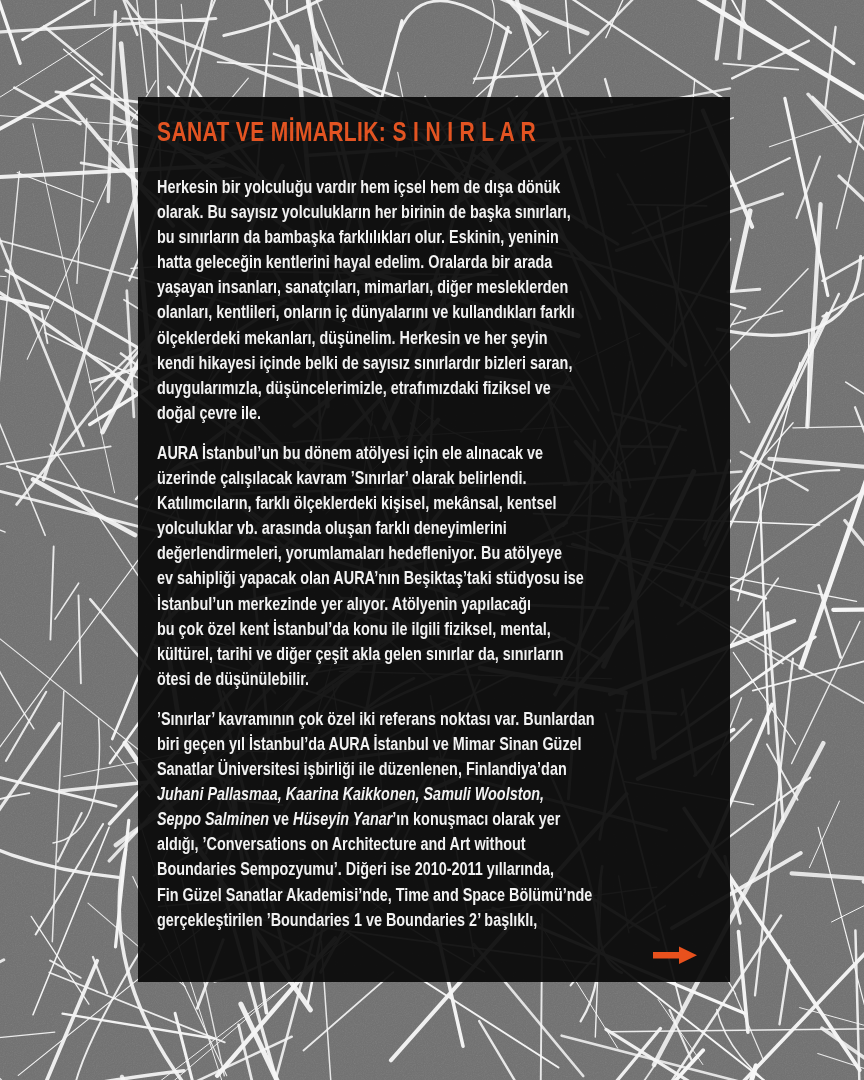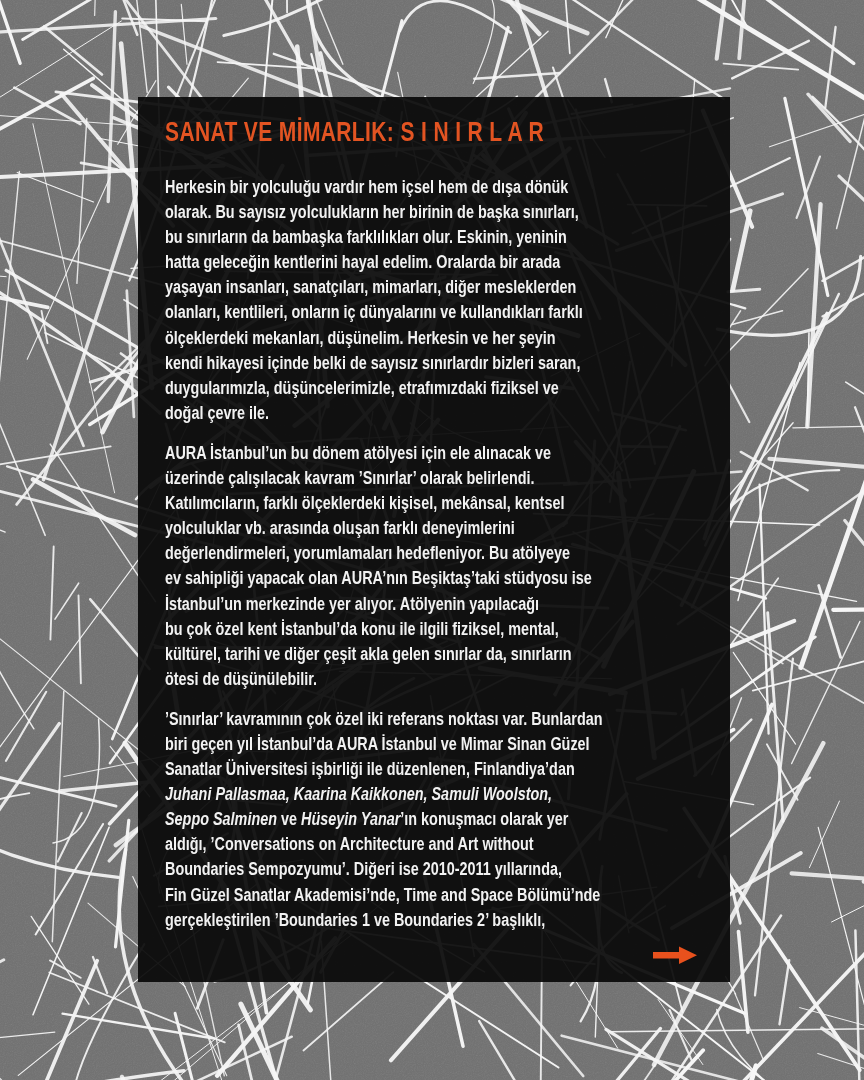--- a/index.html
+++ b/index.html
@@ -22,21 +22,21 @@
   }
   .panel::before {
     content: "";
     position: absolute;
     inset: 0;
     background: #090909;
     opacity: 0.93;
   }
   .panel-inner {
     position: relative;
-    padding: 18px 0 0 27px;
+    padding: 18px 0 0 19px;
     height: 100%;
     box-sizing: border-box;
   }
   .title {
     margin: 0;
     font-size: 28px;
     line-height: 34px;
     font-weight: bold;
     color: #e35422;
     white-space: nowrap;

